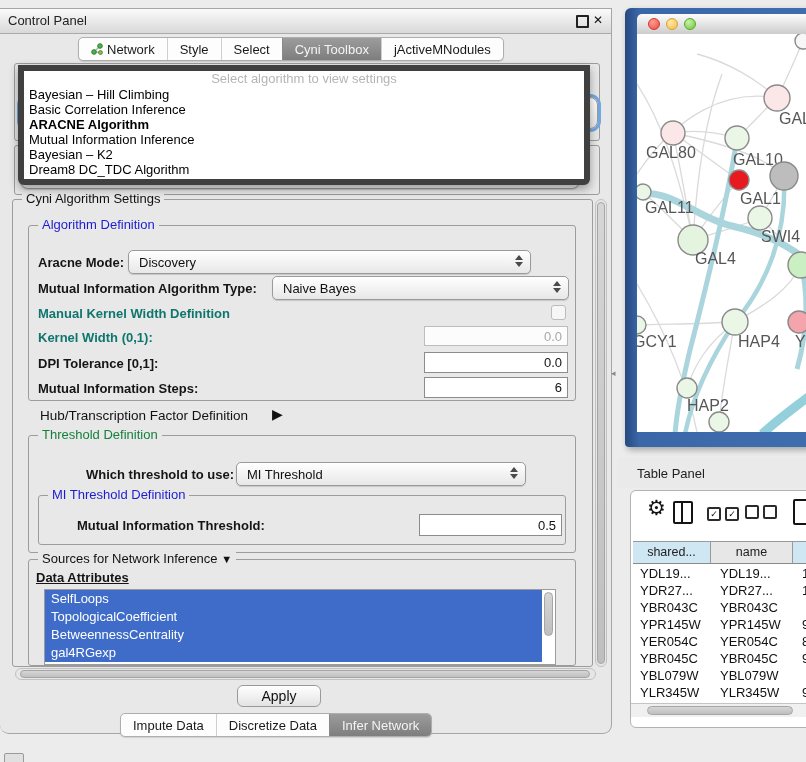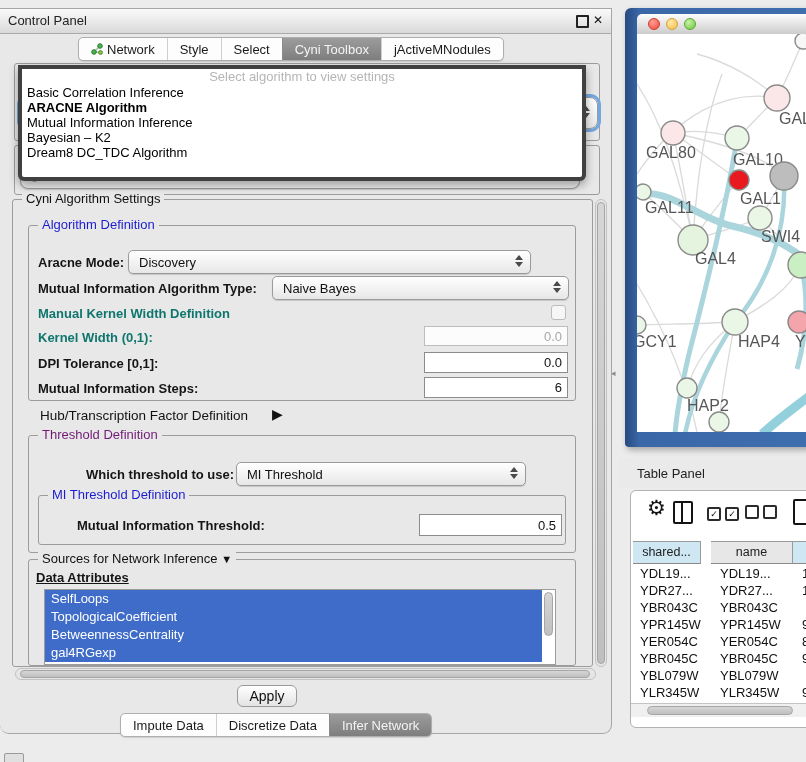--- a/index.html
+++ b/index.html
@@ -17,38 +17,38 @@
   .seg{position:absolute;display:flex;background:#fdfdfd;border:1px solid #aeaeae;border-radius:5px;
        overflow:hidden;height:22px;box-shadow:0 1px 1px rgba(0,0,0,.12);}
   .segitem{display:flex;align-items:center;justify-content:center;gap:4px;padding:0 12px;
        font-size:13px;color:#1a1a1a;border-left:1px solid #cfcfcf;white-space:nowrap;}
   .segitem:first-child{border-left:none;}
   .segitem.sel{background:linear-gradient(#9c9c9c,#7e7e7e);color:#f4f4f4;border-left-color:#8a8a8a;}
   
   .group{position:absolute;border:1px solid #9c9c9c;border-radius:3px;box-sizing:border-box;}
   .glabel{position:absolute;top:-9px;left:9px;background:#e8e8e8;padding:0 4px;font-size:13px;color:#111;white-space:nowrap;}
   .glabel.blue{color:#1c1cd2;}
-  .glabel.green{color:#701a75;}
+  .glabel.green{color:#15803d;}
   
   .combo{position:absolute;height:24px;background:linear-gradient(#ffffff,#e7e7e7);
       border:1px solid #9a9a9a;border-radius:5px;box-sizing:border-box;box-shadow:0 1px 1px rgba(0,0,0,.15);}
   .combo-val{position:absolute;left:10px;top:4px;font-size:13px;color:#111;white-space:nowrap;}
   .combo-arrows{position:absolute;right:7px;top:4px;display:flex;flex-direction:column;gap:2px;}
   .combo-arrows i{display:block;width:0;height:0;border-left:4px solid transparent;border-right:4px solid transparent;}
   .combo-arrows i.up{border-bottom:5px solid #4a4a4a;}
   .combo-arrows i.dn{border-top:5px solid #4a4a4a;}
   
   .tfield{position:absolute;box-sizing:border-box;background:#fff;border:1px solid #8c8c8c;
       font-family:"Liberation Sans",sans-serif;font-size:13px;text-align:right;padding:0 5px;color:#111;}
   .tfield.dis{border-color:#bdbdbd;color:#a9a9a9;background:#fcfcfc;}
   .lbl{position:absolute;font-size:13px;font-weight:bold;color:#151515;white-space:nowrap;}
   .lbl.dis{color:#0f766e;}
   
   .popup{position:absolute;left:18px;top:56px;width:560px;height:108px;background:#fff;
-      border:4px solid #404040;border-radius:0 0 6px 6px;box-shadow:0 4px 10px rgba(0,0,0,.35);z-index:50;overflow:hidden;}
+      border:6px solid #404040;border-radius:0 0 6px 6px;box-shadow:0 4px 10px rgba(0,0,0,.35);z-index:50;overflow:hidden;}
   .pop-head{text-align:center;color:#b5b5b5;font-size:13px;height:16px;line-height:16px;}
   .algo-item{height:15px;line-height:15px;padding-left:5px;font-size:13px;color:#000;}
   .algo-item.sel{font-weight:bold;}
   
   .attrlist{position:absolute;left:44px;top:580px;width:512px;height:76px;background:#fff;
       border:1px solid #9c9c9c;overflow:hidden;box-sizing:border-box;}
   .attr-item{height:18px;line-height:18px;padding-left:6px;font-size:13px;color:#fff;background:#3e6cc8;width:491px;}
   
   .sb-track{position:absolute;background:#e6e6e6;border:1px solid #c2c2c2;border-radius:7px;box-sizing:border-box;}
   .sb-thumb{position:absolute;background:linear-gradient(#d6d6d6,#bfbfbf);border:1px solid #a5a5a5;border-radius:6px;box-sizing:border-box;}
@@ -213,37 +213,38 @@
         <div class="attr-item">BetweennessCentrality</div>
         <div class="attr-item">gal4RGexp</div>
       </div>
     <div class="sb-thumb" style="left:499px;top:2px;width:9px;height:44px;border-radius:5px;"></div>
   </div>
 
   <div class="sb-track" style="left:15px;top:659px;width:581px;height:12px;">
     <div class="sb-thumb" style="left:4px;top:1px;width:570px;height:8px;"></div>
   </div>
 
-  <div class="btn" style="left:237px;top:676px;width:60px;height:22px;line-height:21px;">Apply</div>
+  <div class="btn" style="left:237px;top:676px;width:84px;height:22px;line-height:21px;">Apply</div>
 
   <div class="seg" style="left:120px;top:704px;">
     <div class="segitem">
         <span>Impute Data</span>
       </div>
     <div class="segitem">
         <span>Discretize Data</span>
       </div>
     <div class="segitem sel">
         <span>Infer Network</span>
       </div>
   </div>
 
   <div class="popup">
     <div class="pop-head">Select algorithm to view settings</div>
     <div id="algo-items">
+        <div class="algo-item">Bayesian – Hill Climbing</div>
         <div class="algo-item">Basic Correlation Inference</div>
         <div class="algo-item sel">ARACNE Algorithm</div>
         <div class="algo-item">Mutual Information Inference</div>
         <div class="algo-item">Bayesian – K2</div>
         <div class="algo-item">Dream8 DC_TDC Algorithm</div>
       </div>
   </div>
 </div>
 
 <span style="position:absolute;left:611px;top:368px;font-size:9px;color:#8a8a8a;">◂</span>
@@ -326,21 +327,21 @@
 </div>
 
 <div class="tpwin">
 
   <span class="gear-ic" style="left:16px;top:5px;">⚙</span>
   <span class="colsplit" style="left:42px;top:10px;"></span>
   <span style="position:absolute;left:76px;top:14px;"><span class="cbx">✓</span><span class="cbx">✓</span></span>
   <span style="position:absolute;left:114px;top:14px;"><span class="cbx"></span><span class="cbx"></span></span>
   <span class="doc-ic" style="left:162px;top:8px;"></span>
 
-  <div class="thead blue" style="left:2px;width:68px;">shared...</div>
+  <div class="thead blue" style="left:2px;width:78px;">shared...</div>
   <div class="thead gray" style="left:80px;width:82px;">name</div>
   <div class="thead blue" style="left:162px;width:40px;">A</div>
 
   <div id="table-rows">
       <div class="trow" style="top: 74px;">
         <span class="tc c0">YDL19...</span>
         <span class="tc c1">YDL19...</span>
         <span class="tc c2">13</span>
       </div>
       <div class="trow" style="top: 91px;">

